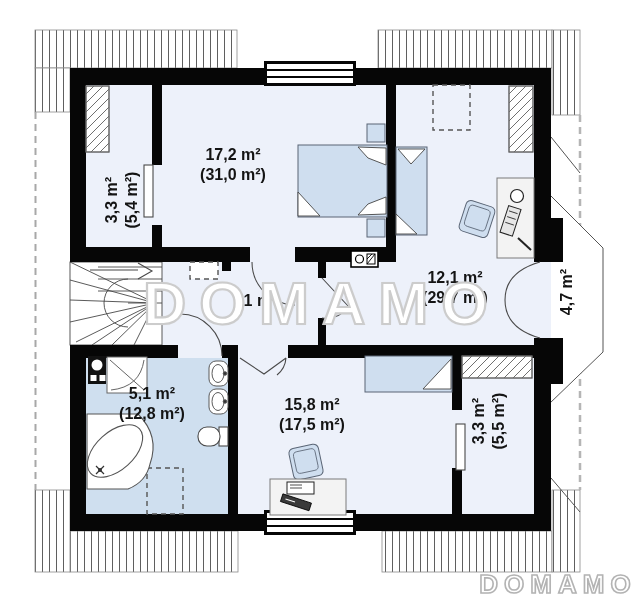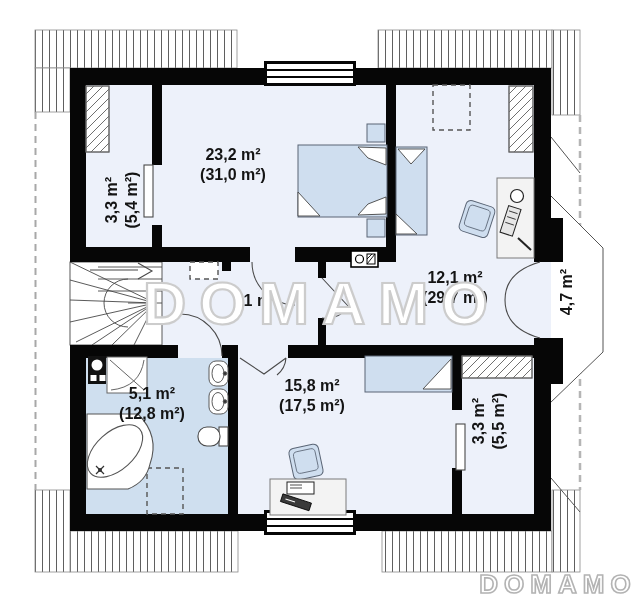--- a/index.html
+++ b/index.html
@@ -223,21 +223,21 @@
     </g>
   </g>
 </svg>
 
   <div class="lbl vert" style="left:122px;top:200px">
     <span>3,3 m²</span>
     <span>(5,4 m²)</span>
   </div>
 
   <div class="lbl" style="left:233px;top:165px">
-    <span>23,2 m²</span>
+    <span>17,2 m²</span>
     <span>(31,0 m²)</span>
   </div>
 
   <div class="lbl" style="left:455px;top:288px">
     <span>12,1 m²</span>
     <span>(29,7 m²)</span>
   </div>
 
   <div class="lbl vert" style="left:567px;top:292px">
     <span>4,7 m²</span>
@@ -245,21 +245,21 @@
 
   <div class="lbl" style="left:260px;top:301px">
     <span>1 m²</span>
   </div>
 
   <div class="lbl" style="left:152px;top:404px">
     <span>5,1 m²</span>
     <span>(12,8 m²)</span>
   </div>
 
-  <div class="lbl" style="left:312px;top:396px">
+  <div class="lbl" style="left:312px;top:415px">
     <span>15,8 m²</span>
     <span>(17,5 m²)</span>
   </div>
 
   <div class="lbl vert" style="left:489px;top:421px">
     <span>3,3 m²</span>
     <span>(5,5 m²)</span>
   </div>
 
   <div id="watermark">DOMAMO</div>

